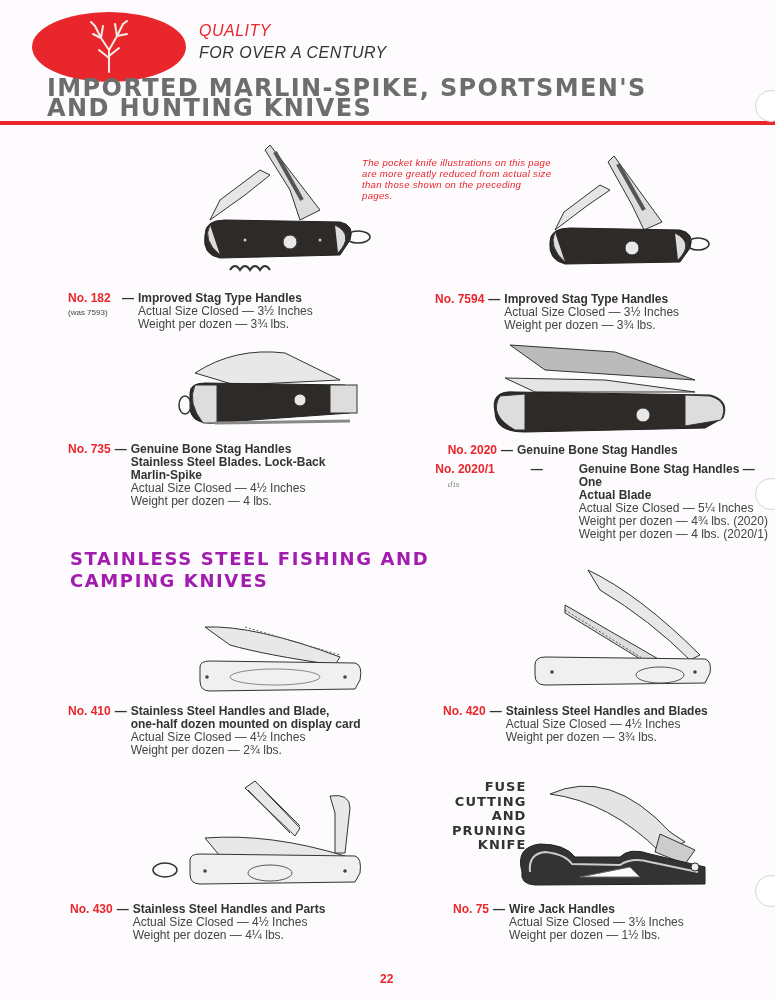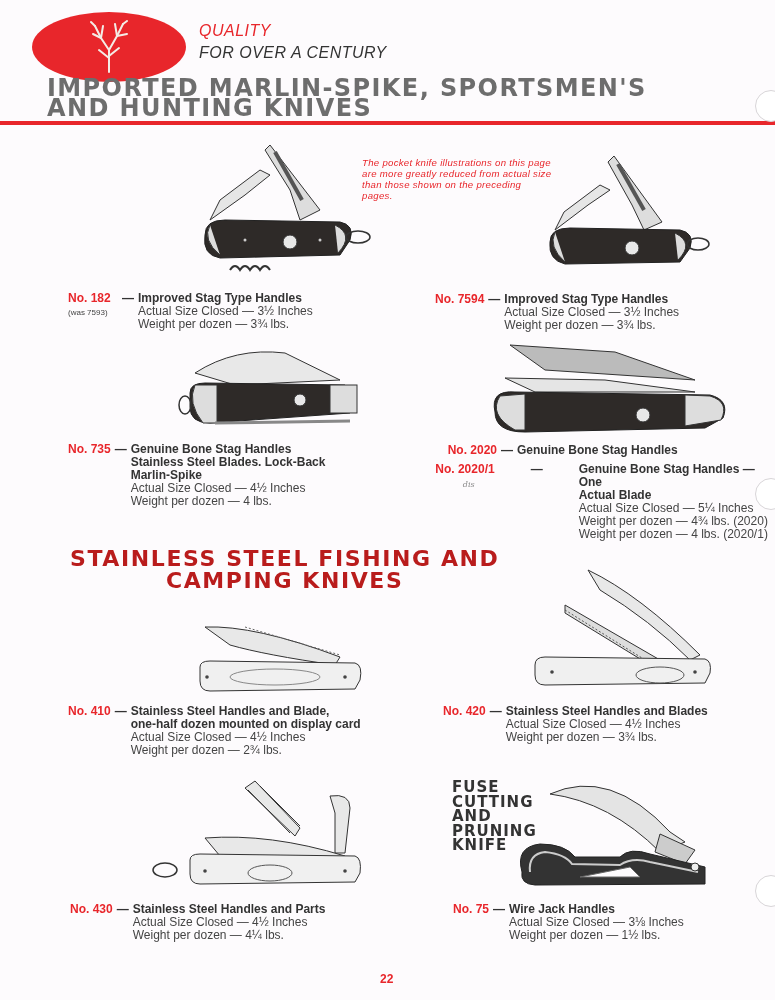--- a/index.html
+++ b/index.html
@@ -23,26 +23,26 @@
     line-height:20px; letter-spacing:1.4px; font-family:"DejaVu Sans", sans-serif;
     text-transform:uppercase;
   }
   .red-rule { left:0; top:121px; width:775px; height:4px; background:#e8262b; }
   .hole { width:30px; height:30px; border-radius:50%; border:1px solid #d8d5d8; background:#fff; right:-12px; }
   .note {
     left:362px; top:157px; width:190px; color:#e8262b; font-style:italic;
     font-size:9.6px; line-height:11px; letter-spacing:0.3px;
   }
   .h2 {
-    left:70px; top:548px; color:#b91c1c; font-weight:900; font-size:22px;
-    line-height:22px; letter-spacing:1.6px; font-family:"DejaVu Sans", sans-serif;text-align:center;
+    left:70px; top:548px; color:#a21caf; font-weight:900; font-size:18px;
+    line-height:22px; letter-spacing:1.6px; font-family:"DejaVu Sans", sans-serif;
   }
   .fuse {
-    left:452px; top:780px; color:#333; font-weight:900; font-size:15px;
-    line-height:14.5px; letter-spacing:1px; font-family:"DejaVu Sans", sans-serif;
+    left:452px; top:780px; color:#333; font-weight:900; font-size:13px;
+    line-height:14.5px; letter-spacing:1px; font-family:"DejaVu Sans", sans-serif;text-align:right;
   }
   
   .entry { font-size:12px; line-height:13px; }
   .entry .row { display:flex; }
   .entry .no {
     color:#e8262b; font-weight:bold; text-align:right; white-space:nowrap;
   }
   .entry .dash { font-weight:bold; padding:0 4px; color:#333; }
   .entry .desc { font-weight:bold; color:#333; }
   .entry .spec { color:#444; }
@@ -172,21 +172,21 @@
 
 <div class="abs entry" style="left:422px;top:444px;">
   <div class="row">
     <span class="no" style="width:75px;">No. 2020</span>
     <span class="dash">—</span>
     <div class="desc">Genuine Bone Stag Handles</div>
   </div>
   <div class="row" style="margin-top:6px;gap:32px;">
     <div style="width:75px;text-align:right;">
       <span class="no">No. 2020/1</span>
-      <div class="handwrite" style="margin:2px 20px 0 0;">dis</div>
+      <div class="handwrite" style="margin:2px 35px 0 0;">dis</div>
     </div>
     <span class="dash">—</span>
     <div>
       <div class="desc">Genuine Bone Stag Handles — One</div>
       <div class="desc">Actual Blade</div>
       <div class="spec">Actual Size Closed — 5¼ Inches</div>
       <div class="spec">Weight per dozen — 4¾ lbs. (2020)</div>
       <div class="spec">Weight per dozen — 4 lbs. (2020/1)</div>
     </div>
   </div>

